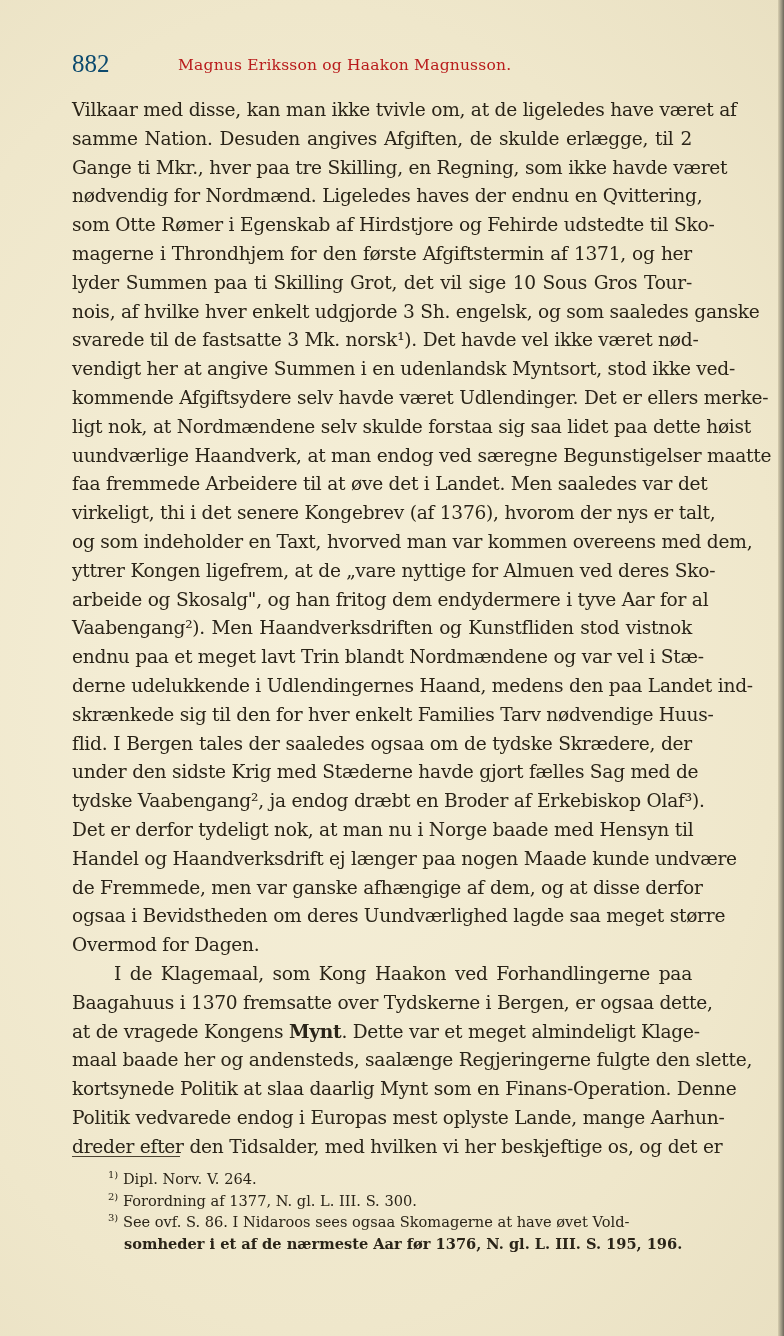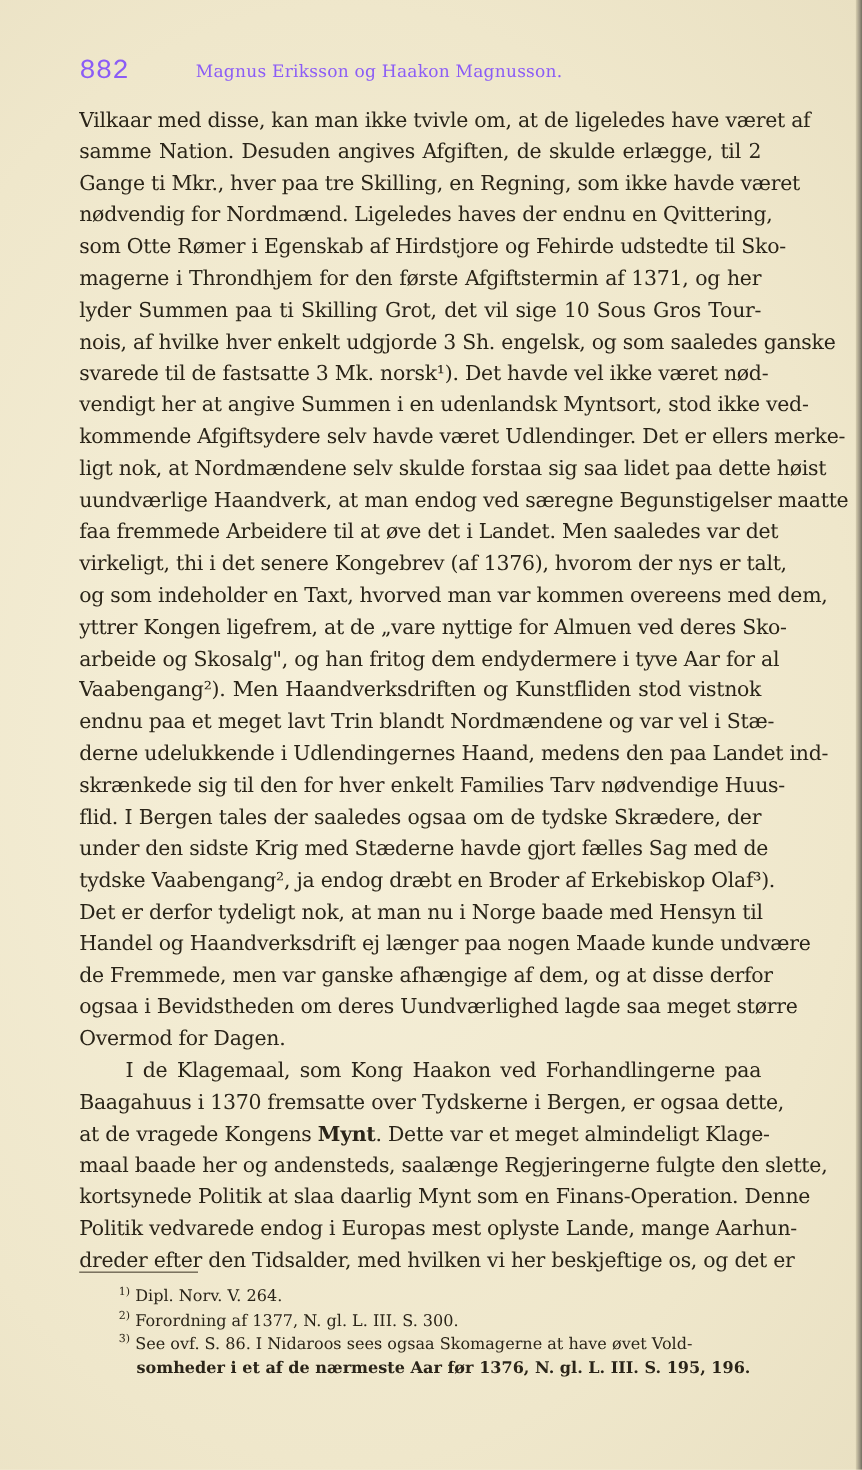--- a/index.html
+++ b/index.html
@@ -13,26 +13,26 @@
   }
   .page-edge {
     position:absolute; right:0; top:0; width:6px; height:1336px;
     background:linear-gradient(to right,#d8cfb0,#9b9482 60%,#6c675a);
   }
   .header {
     position:absolute; left:72px; top:50px; width:620px; height:40px;
   }
   .page-number {
     position:absolute; left:0; top:0;
-    font-family:Liberation Mono, monospace; font-size:25px; color:#8b5cf6;text-align:right;
+    font-family:Liberation Serif, serif; font-size:25px; color:#0c4a6e;text-align:right;
   }
   .running-head {
     position:absolute; left:106px; top:6px;
     font-family:"DejaVu Serif", serif; font-size:15.5px; letter-spacing:0.2px;
-    color:#8b5cf6;
+    color:#b91c1c;
   }
   .body-text {
     position:absolute; left:72px; top:96px; width:620px;
     font-size:18.6px; line-height:28.8px;
     text-align:justify; letter-spacing:-0.25px;
     font-family:"DejaVu Serif", serif;
   }
   .line { display:block; white-space:nowrap; text-align-last:justify; text-align:justify; height:28.8px; overflow:visible; }
   .line.last { text-align-last:left; }
   .line.indent { padding-left:42px; }

